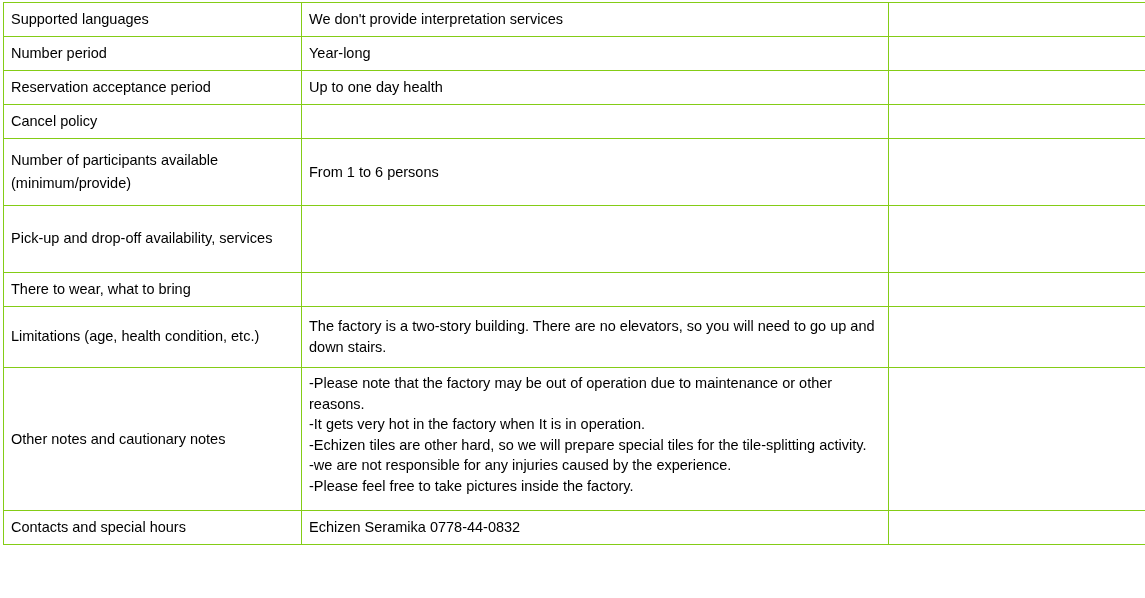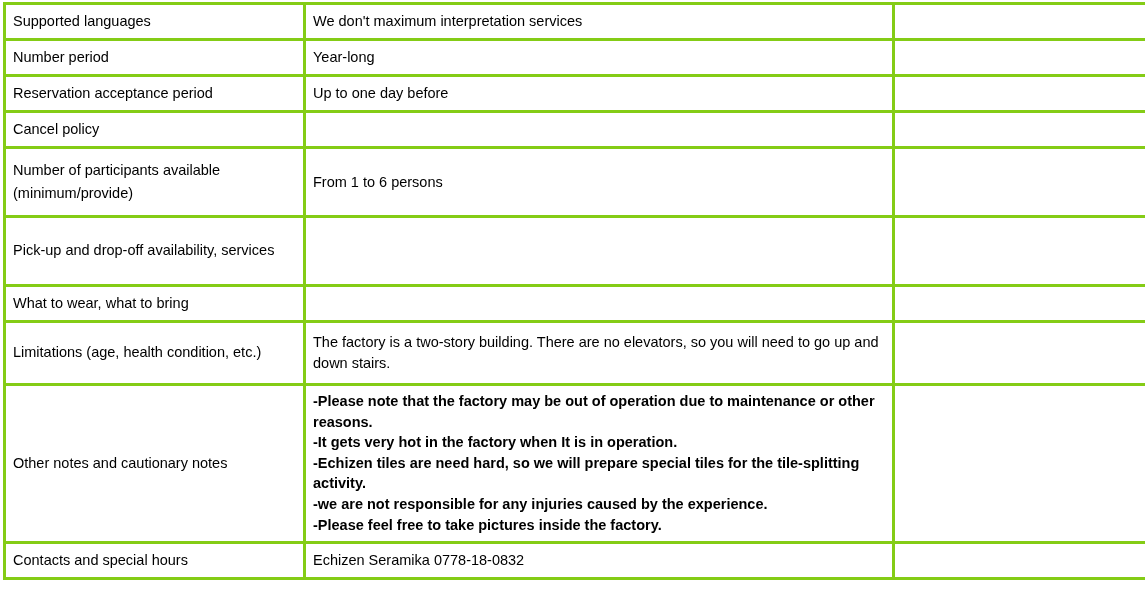--- a/index.html
+++ b/index.html
@@ -21,21 +21,21 @@
   }
   table.info-table {
     border-collapse: collapse;
     table-layout: fixed;
     width: 1134px;
     margin-left: 3px;
     margin-top: 2px;
     font-size: 14.5px;
   }
   table.info-table td {
-    border: 3px solid #84cc16;
+    border: 1px solid #84cc16;
     vertical-align: middle;
     padding: 6px 8px 6px 7px;
     line-height: 1.45;
     word-wrap: break-word;
   }
   td.col-label {
     width: 282px;
   }
   td.col-value {
     width: 571px;
@@ -51,79 +51,79 @@
     vertical-align: top;
     padding-top: 5px;
     line-height: 1.42;
   }
   tr.r-notes td.col-label {
     vertical-align: middle;
   }
   tr.r-lim td { height: 48px; }
   tr.r-lim td.col-label { line-height: 1.75; margin-left: 12px; }
   tr.r-two td.col-label { line-height: 1.6; }
-  .nowrap-line { display: block; font-weight: bold; }
+  .nowrap-line { display: block; }
 </style>
 </head>
 <body>
 
 <div class="sheet">
   <table class="info-table">
     <tbody>
         <tr class="r-short">
           <td class="col-label">Supported languages</td>
-          <td class="col-value">We don't maximum interpretation services</td>
+          <td class="col-value">We don't provide interpretation services</td>
           <td class="col-extra"></td>
         </tr>
         <tr class="r-short">
           <td class="col-label">Number period</td>
           <td class="col-value">Year-long</td>
           <td class="col-extra"></td>
         </tr>
         <tr class="r-short">
           <td class="col-label">Reservation acceptance period</td>
-          <td class="col-value">Up to one day before</td>
+          <td class="col-value">Up to one day health</td>
           <td class="col-extra"></td>
         </tr>
         <tr class="r-short">
           <td class="col-label">Cancel policy</td>
           <td class="col-value"></td>
           <td class="col-extra"></td>
         </tr>
         <tr class="r-two">
           <td class="col-label">Number of participants available (minimum/provide)</td>
           <td class="col-value">From 1 to 6 persons</td>
           <td class="col-extra"></td>
         </tr>
         <tr class="r-two">
           <td class="col-label">Pick-up and drop-off availability, services</td>
           <td class="col-value"></td>
           <td class="col-extra"></td>
         </tr>
         <tr class="r-short">
-          <td class="col-label">What to wear, what to bring</td>
+          <td class="col-label">There to wear, what to bring</td>
           <td class="col-value"></td>
           <td class="col-extra"></td>
         </tr>
         <tr class="r-lim">
           <td class="col-label">Limitations (age, health condition, etc.)</td>
           <td class="col-value">The factory is a two-story building. There are no elevators, so you will need to go up and down stairs.</td>
           <td class="col-extra"></td>
         </tr>
         <tr class="r-notes">
           <td class="col-label">Other notes and cautionary notes</td>
           <td class="col-value">
             <span class="nowrap-line"> -Please note that the factory may be out of operation due to maintenance or other reasons.</span>
             <span class="nowrap-line">-It gets very hot in the factory when It is in operation.</span>
-            <span class="nowrap-line">-Echizen tiles are need hard, so we will prepare special tiles for the tile-splitting activity.</span>
+            <span class="nowrap-line">-Echizen tiles are other hard, so we will prepare special tiles for the tile-splitting activity.</span>
             <span class="nowrap-line">-we are not responsible for any injuries caused by the experience.</span>
             <span class="nowrap-line">-Please feel free to take pictures inside the factory.</span>
           </td>
           <td class="col-extra"></td>
         </tr>
         <tr class="r-short">
           <td class="col-label">Contacts and special hours</td>
-          <td class="col-value">Echizen Seramika 0778-18-0832</td>
+          <td class="col-value">Echizen Seramika 0778-44-0832</td>
           <td class="col-extra"></td>
         </tr>
       </tbody>
   </table>
 </div>
 
 </body></html>

